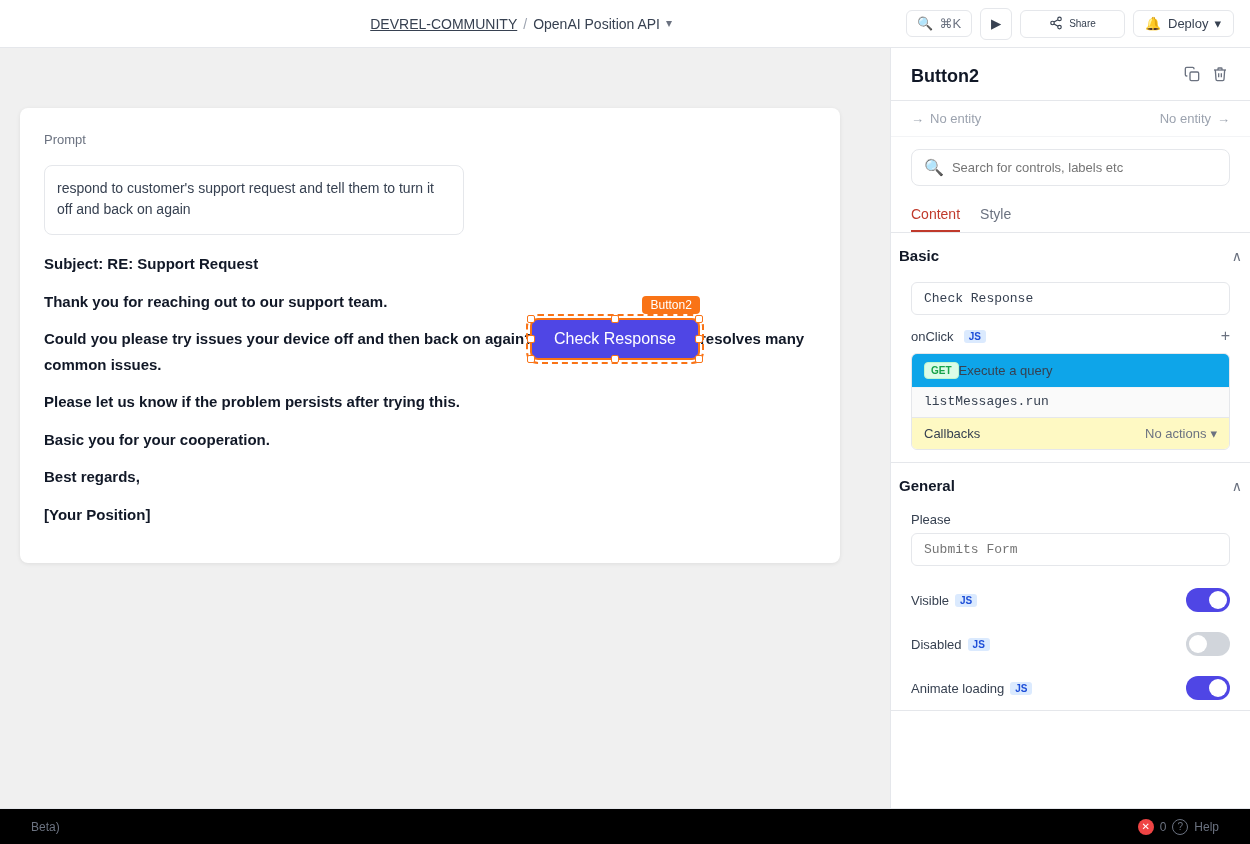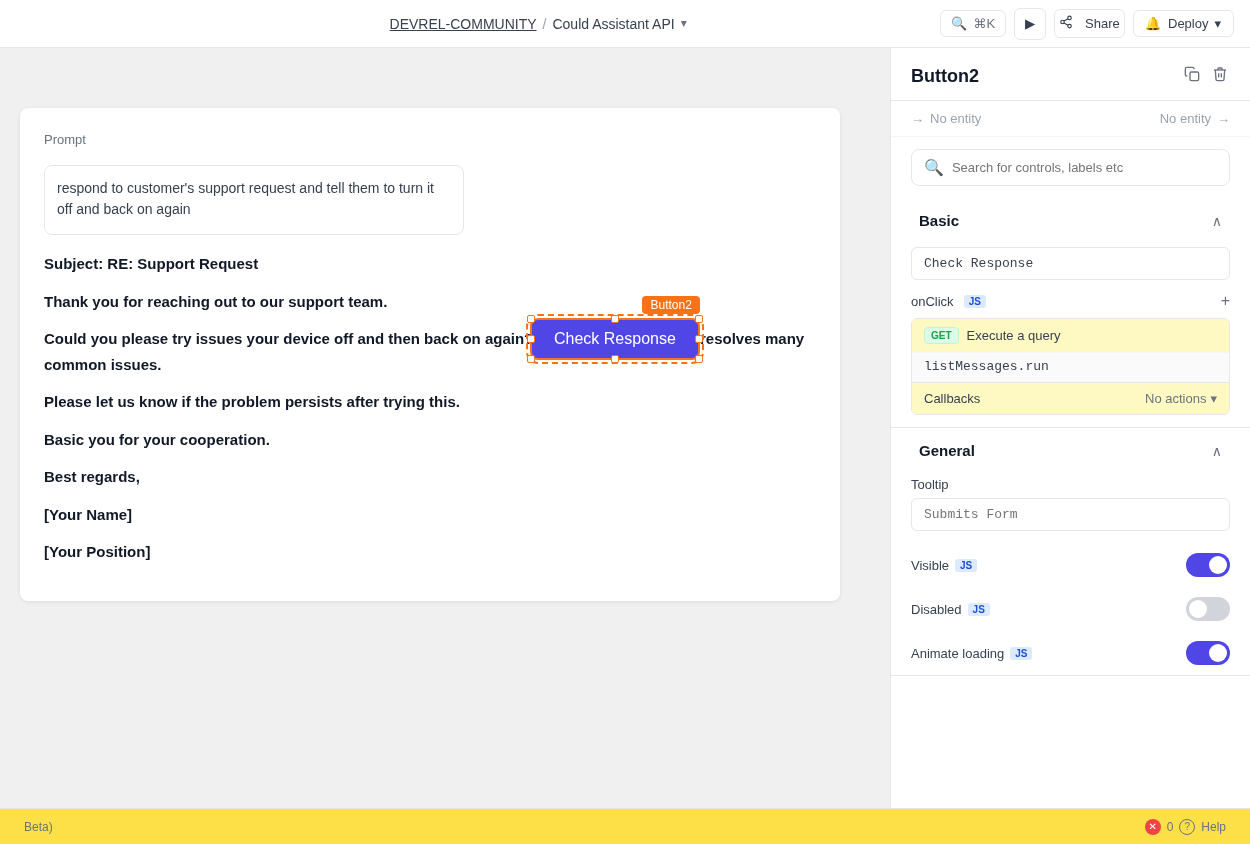--- a/index.html
+++ b/index.html
@@ -52,25 +52,25 @@
       background: #fff;
       display: flex;
       align-items: center;
       justify-content: center;
       cursor: pointer;
       color: #374151;
     }
     .share-btn {
       display: flex;
       align-items: center;
-      gap: 12px;
+      gap: 6px;
       border: 1px solid #e5e7eb;
       border-radius: 6px;
-      padding: 5px 4px;
-      font-size: 13px;
+      padding: 5px 28px;
+      font-size: 10px;
       color: #374151;
       background: #fff;
       cursor: pointer;
     }
     .deploy-btn {
       display: flex;
       align-items: center;
       gap: 6px;
       border: 1px solid #e5e7eb;
       border-radius: 6px;
@@ -290,21 +290,21 @@
     }
 
     
     .section {
       border-bottom: 1px solid #e5e7eb;
     }
     .section-header {
       display: flex;
       align-items: center;
       justify-content: space-between;
-      padding: 14px 28px;
+      padding: 14px 8px;
       cursor: pointer;
     }
     .section-title {
       font-size: 15px;
       font-weight: 600;
       color: #111827;
     }
     .section-chevron { color: #6b7280; font-size: 14px; }
 
     
@@ -351,23 +351,22 @@
       margin-left: auto;
     }
     .query-card {
       border: 1px solid #e5e7eb;
       border-radius: 6px;
       overflow: hidden;
     }
     .query-card-header {
       display: flex;
       align-items: center;
-      gap: 8px;
       padding: 8px 12px;
-      background: #fef9c3;
+      background: #0ea5e9;
     }
     .get-badge {
       background: #dcfce7;
       color: #16a34a;
       font-size: 10px;
       font-weight: 700;
       padding: 2px 6px;
       border-radius: 4px;
       border: 1px solid #bbf7d0;
     }
@@ -447,26 +446,26 @@
       border-radius: 50%;
       top: 3px;
       transition: left 0.2s;
     }
     .toggle.on::after { left: 23px; }
     .toggle.off::after { left: 3px; }
 
     
     .bottom-bar {
       height: 36px;
-      background: #fde047;
+      background: #000000;
       border-top: 1px solid #e5e7eb;
       display: flex;
       align-items: center;
       justify-content: space-between;
-      padding: 0 24px;
+      padding: 0 31px;
       font-size: 12px;
       color: #6b7280;
       flex-shrink: 0;
     }
     .bottom-left { display: flex; align-items: center; gap: 6px; }
     .bottom-right { display: flex; align-items: center; gap: 6px; cursor: pointer; }
     .error-circle {
       width: 16px;
       height: 16px;
       border-radius: 50%;
@@ -490,21 +489,21 @@
     }
   </style>
 </head>
 <body>
 
 <div class="topbar">
   <div style="width:120px"></div>
   <div class="topbar-center">
     <span class="devrel">DEVREL-COMMUNITY</span>
     <span class="separator">/</span>
-    <span class="project">Could Assistant API</span>
+    <span class="project">OpenAI Position API</span>
     <span class="chevron">▾</span>
   </div>
   <div class="topbar-right">
     <button class="search-btn">
       <span>🔍</span>
       <span>⌘K</span>
     </button>
     <button class="run-btn">
       <span>▶</span>
     </button>
@@ -540,21 +539,20 @@
       <div class="prompt-label">Prompt</div>
       <div class="prompt-box">respond to customer's support request and tell them to turn it off and back on again</div>
 
       <div class="email-content">
         <p>Subject: RE: Support Request</p>
         <p>Thank you for reaching out to our support team.</p>
         <p>Could you please try issues your device off and then back on again? This simple step often resolves many common issues.</p>
         <p>Please let us know if the problem persists after trying this.</p>
         <p>Basic you for your cooperation.</p>
         <p>Best regards,</p>
-        <p>[Your Name]</p>
         <p>[Your Position]</p>
       </div>
     </div>
 
     <div class="canvas-button-area">
       <div style="position:relative; display:inline-block;">
         <span class="button-label-tag">Button2</span>
         <button class="check-response-btn">
           <span>Check Response</span>
           <span class="handle handle-tl"></span>
@@ -603,20 +601,24 @@
         <span>No entity</span>
         <span>→</span>
       </div>
     </div>
 
     <div class="search-bar">
       <span>🔍</span>
       <input type="text" placeholder="Search for controls, labels etc" style="">
     </div>
 
+    <div class="panel-tabs">
+      <div class="panel-tab active">Content</div>
+      <div class="panel-tab">Style</div>
+    </div>
 
     <div class="section">
       <div class="section-header">
         <span class="section-title">Basic</span>
         <span class="section-chevron">∧</span>
       </div>
 
       <div class="field">
         <input class="field-input" type="text" value="Check Response" style="">
       </div>
@@ -644,21 +646,21 @@
       </div>
     </div>
 
     <div class="section">
       <div class="section-header">
         <span class="section-title">General</span>
         <span class="section-chevron">∧</span>
       </div>
 
       <div class="tooltip-field">
-        <div class="field-label">Tooltip</div>
+        <div class="field-label">Please</div>
         <input class="tooltip-input" type="text" placeholder="Submits Form" style="">
       </div>
 
       <div class="toggle-row">
         <div class="toggle-label">
           <span>Visible</span>
           <span class="badge" style="background:#dbeafe;color:#1d4ed8;font-size:10px;font-weight:700;padding:1px 5px;border-radius:3px;">JS</span>
         </div>
         <div class="toggle on"></div>
       </div>

